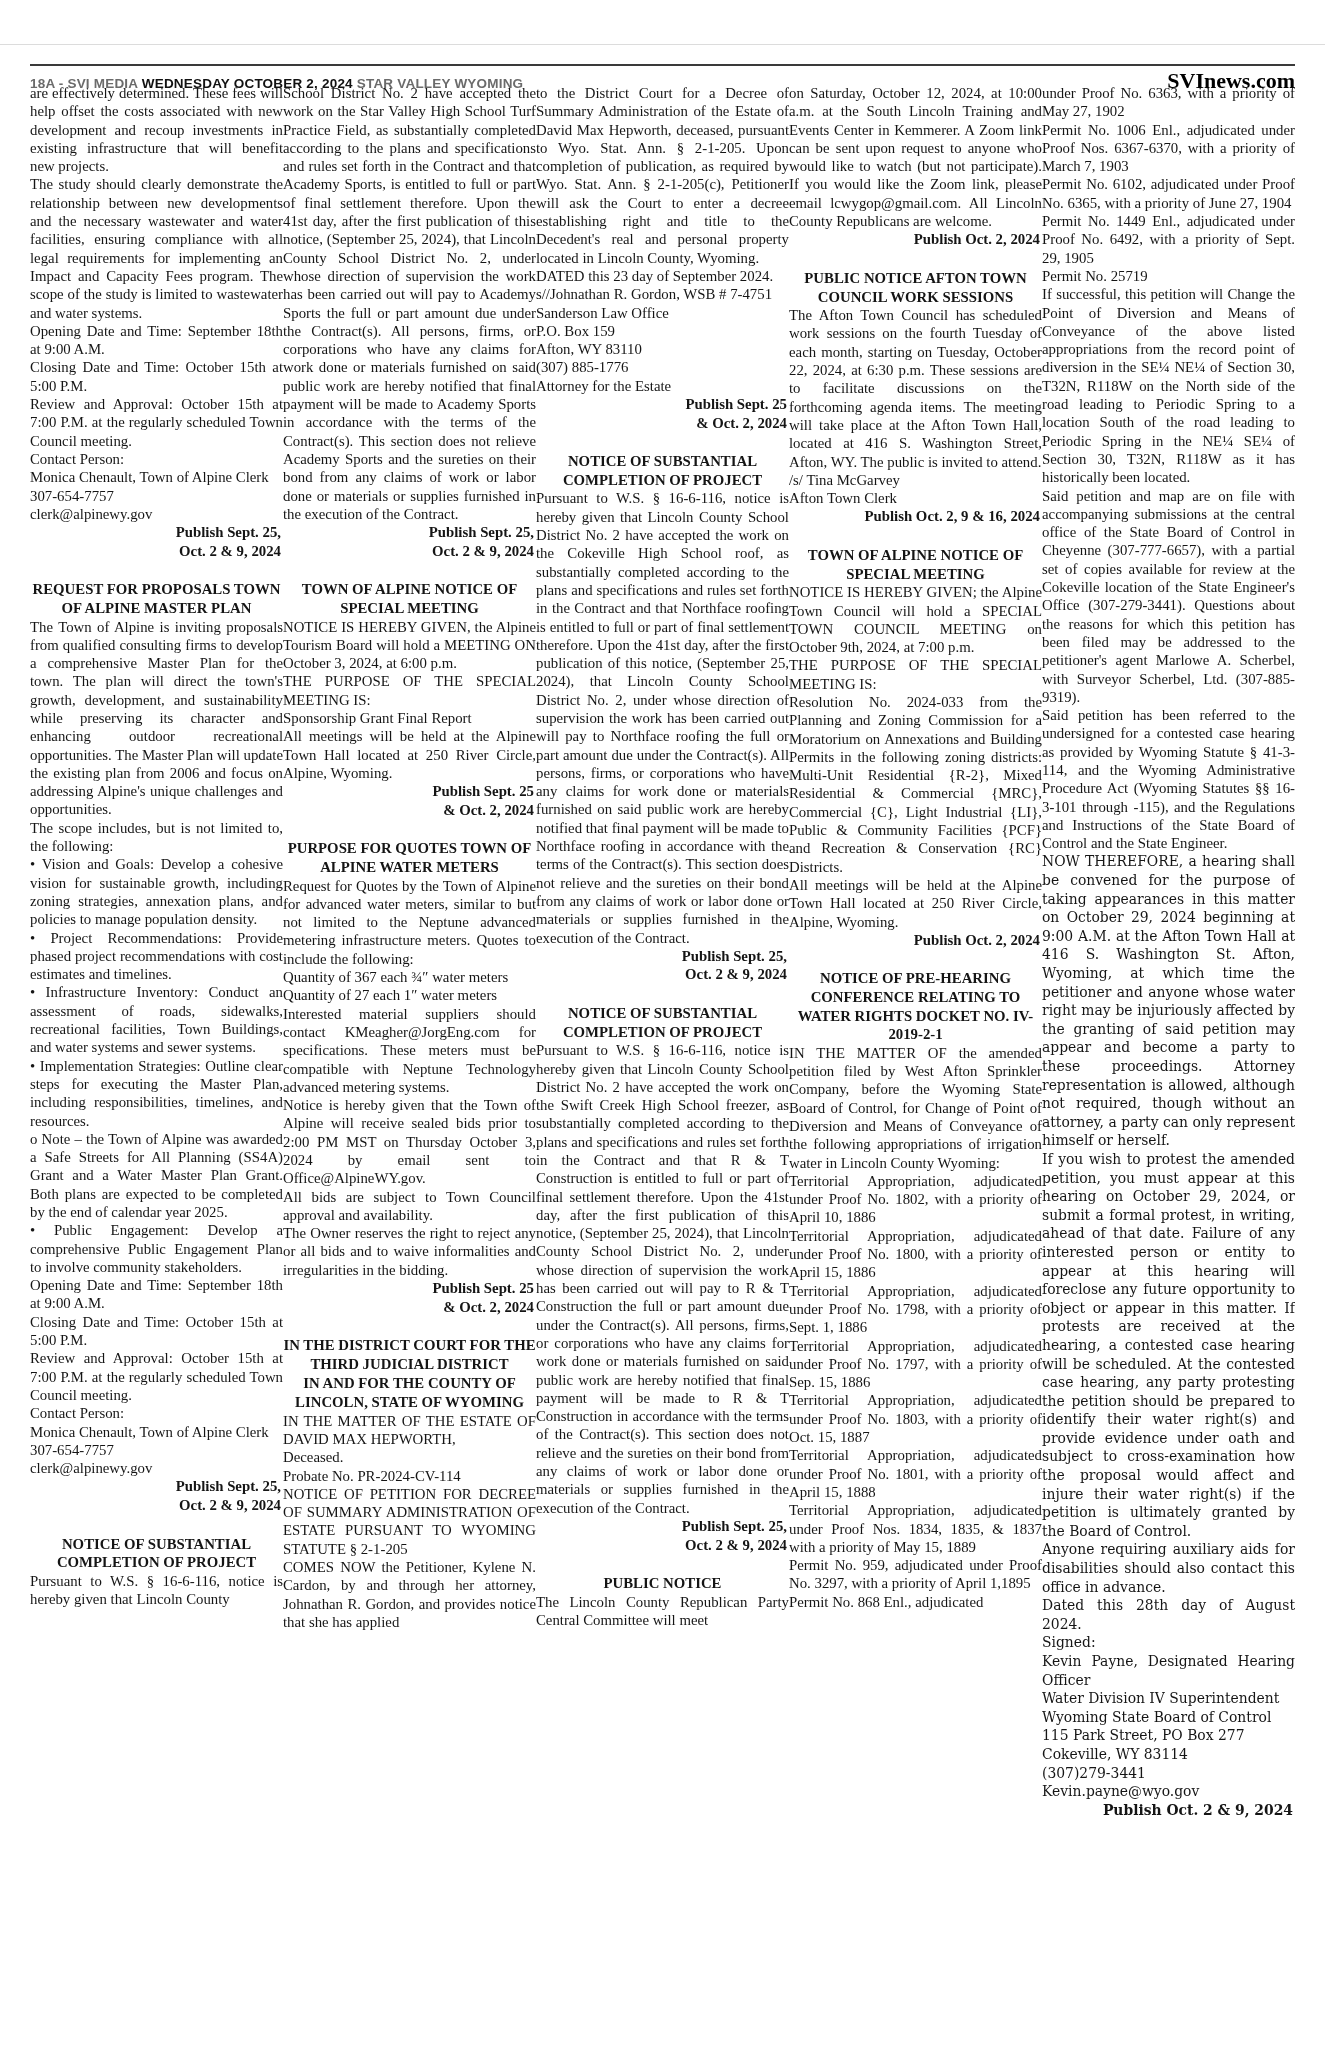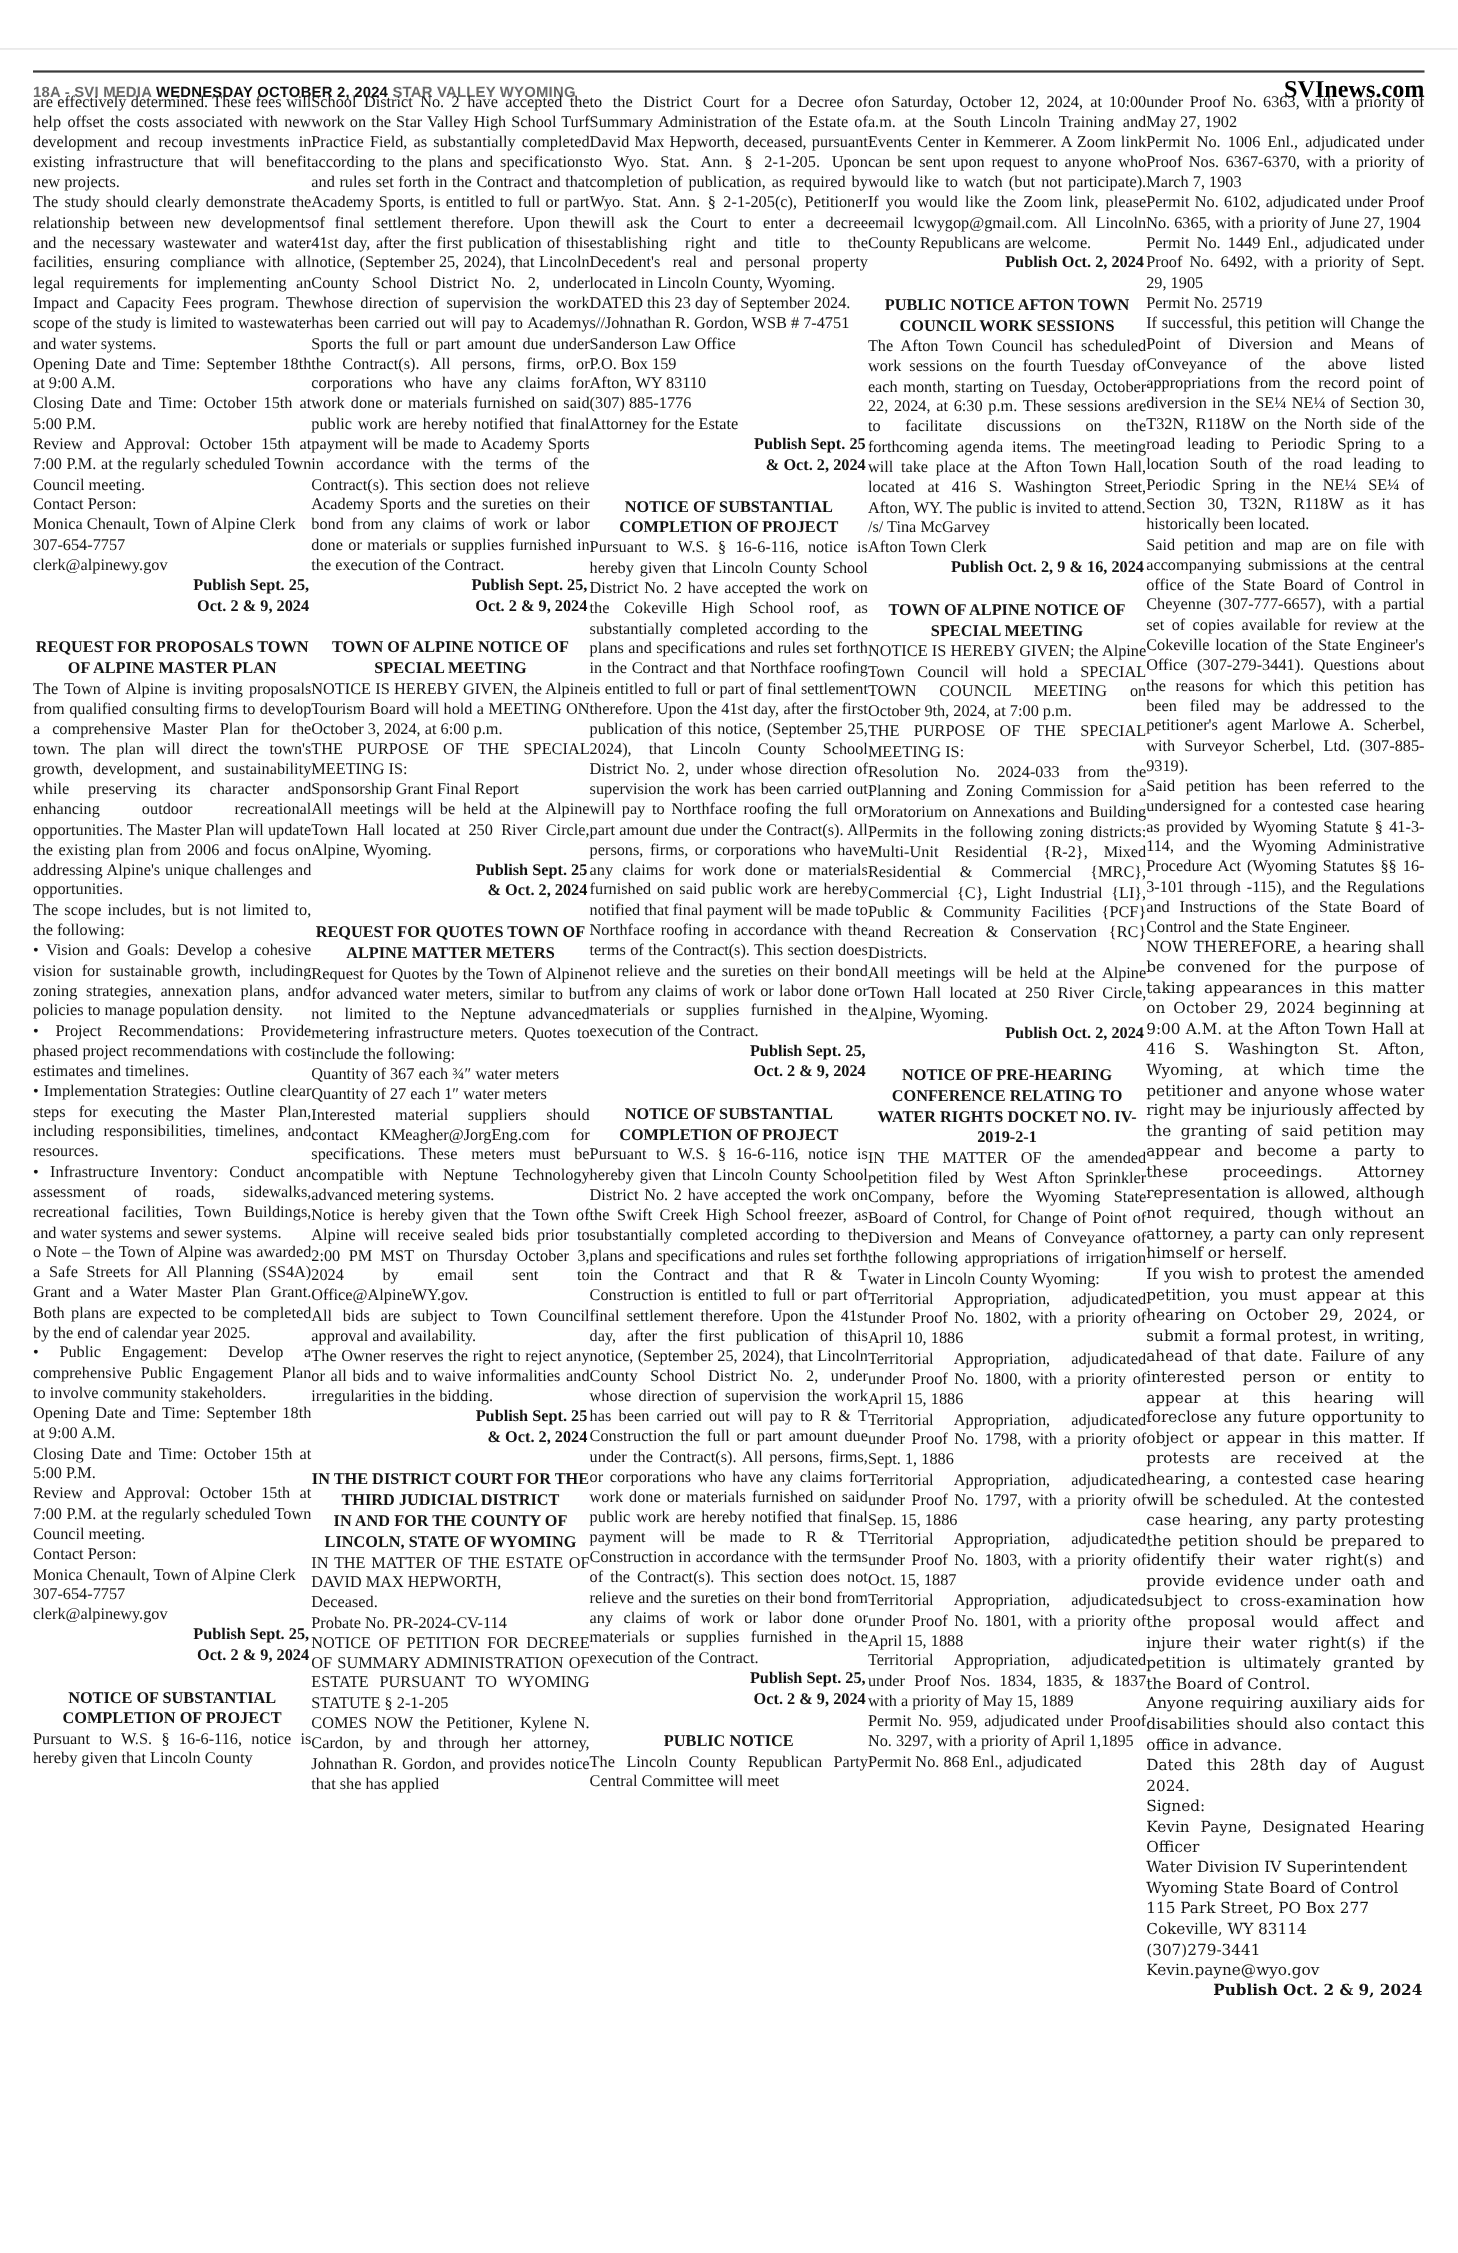--- a/index.html
+++ b/index.html
@@ -72,22 +72,22 @@
       <div class="blk p">Monica Chenault, Town of Alpine Clerk</div>
       <div class="blk p">307-654-7757</div>
       <div class="blk p">clerk@alpinewy.gov</div>
       <div class="blk publish">Publish Sept. 25,
 Oct. 2 &amp; 9, 2024</div>
       <div class="blk h">REQUEST FOR PROPOSALS TOWN OF ALPINE MASTER PLAN</div>
       <div class="blk p">The Town of Alpine is inviting proposals from qualified consulting firms to develop a comprehensive Master Plan for the town. The plan will direct the town's growth, development, and sustainability while preserving its character and enhancing outdoor recreational opportunities. The Master Plan will update the existing plan from 2006 and focus on addressing Alpine's unique challenges and opportunities.</div>
       <div class="blk p">The scope includes, but is not limited to, the following:</div>
       <div class="blk p">• Vision and Goals: Develop a cohesive vision for sustainable growth, including zoning strategies, annexation plans, and policies to manage population density.</div>
       <div class="blk p">• Project Recommendations: Provide phased project recommendations with cost estimates and timelines.</div>
+      <div class="blk p">• Infrastructure Inventory: Conduct an assessment of roads, sidewalks, recreational facilities, Town Buildings, and water systems and sewer systems.</div>
       <div class="blk p">• Implementation Strategies: Outline clear steps for executing the Master Plan, including responsibilities, timelines, and resources.</div>
-      <div class="blk p">• Infrastructure Inventory: Conduct an assessment of roads, sidewalks, recreational facilities, Town Buildings, and water systems and sewer systems.</div>
       <div class="blk p">o Note – the Town of Alpine was awarded a Safe Streets for All Planning (SS4A) Grant and a Water Master Plan Grant. Both plans are expected to be completed by the end of calendar year 2025.</div>
       <div class="blk p">• Public Engagement: Develop a comprehensive Public Engagement Plan to involve community stakeholders.</div>
       <div class="blk p">Opening Date and Time: September 18th at 9:00 A.M.</div>
       <div class="blk p">Closing Date and Time: October 15th at 5:00 P.M.</div>
       <div class="blk p">Review and Approval: October 15th at 7:00 P.M. at the regularly scheduled Town Council meeting.</div>
       <div class="blk p">Contact Person:</div>
       <div class="blk p">Monica Chenault, Town of Alpine Clerk</div>
       <div class="blk p">307-654-7757</div>
       <div class="blk p">clerk@alpinewy.gov</div>
       <div class="blk publish">Publish Sept. 25,
@@ -99,21 +99,21 @@
       <div class="blk p">School District No. 2 have accepted the work on the Star Valley High School Turf Practice Field, as substantially completed according to the plans and specifications and rules set forth in the Contract and that Academy Sports, is entitled to full or part of final settlement therefore. Upon the 41st day, after the first publication of this notice, (September 25, 2024), that Lincoln County School District No. 2, under whose direction of supervision the work has been carried out will pay to Academy Sports the full or part amount due under the Contract(s). All persons, firms, or corporations who have any claims for work done or materials furnished on said public work are hereby notified that final payment will be made to Academy Sports in accordance with the terms of the Contract(s). This section does not relieve Academy Sports and the sureties on their bond from any claims of work or labor done or materials or supplies furnished in the execution of the Contract.</div>
       <div class="blk publish">Publish Sept. 25,
 Oct. 2 &amp; 9, 2024</div>
       <div class="blk h">TOWN OF ALPINE NOTICE OF SPECIAL MEETING</div>
       <div class="blk p">NOTICE IS HEREBY GIVEN, the Alpine Tourism Board will hold a MEETING ON October 3, 2024, at 6:00 p.m.</div>
       <div class="blk p">THE PURPOSE OF THE SPECIAL MEETING IS:</div>
       <div class="blk p">Sponsorship Grant Final Report</div>
       <div class="blk p">All meetings will be held at the Alpine Town Hall located at 250 River Circle, Alpine, Wyoming.</div>
       <div class="blk publish">Publish Sept. 25
 &amp; Oct. 2, 2024</div>
-      <div class="blk h">REQUEST FOR QUOTES TOWN OF ALPINE MATTER METERS</div>
+      <div class="blk h">PURPOSE FOR QUOTES TOWN OF ALPINE WATER METERS</div>
       <div class="blk p">Request for Quotes by the Town of Alpine for advanced water meters, similar to but not limited to the Neptune advanced metering infrastructure meters. Quotes to include the following:</div>
       <div class="blk p">Quantity of 367 each ¾″ water meters</div>
       <div class="blk p">Quantity of 27 each 1″ water meters</div>
       <div class="blk p">Interested material suppliers should contact KMeagher@JorgEng.com for specifications. These meters must be compatible with Neptune Technology advanced metering systems.</div>
       <div class="blk p">Notice is hereby given that the Town of Alpine will receive sealed bids prior to 2:00 PM MST on Thursday October 3, 2024 by email sent to Office@AlpineWY.gov.</div>
       <div class="blk p">All bids are subject to Town Council approval and availability.</div>
       <div class="blk p">The Owner reserves the right to reject any or all bids and to waive informalities and irregularities in the bidding.</div>
       <div class="blk publish">Publish Sept. 25
 &amp; Oct. 2, 2024</div>
       <div class="blk h">IN THE DISTRICT COURT FOR THE THIRD JUDICIAL DISTRICT</div>

